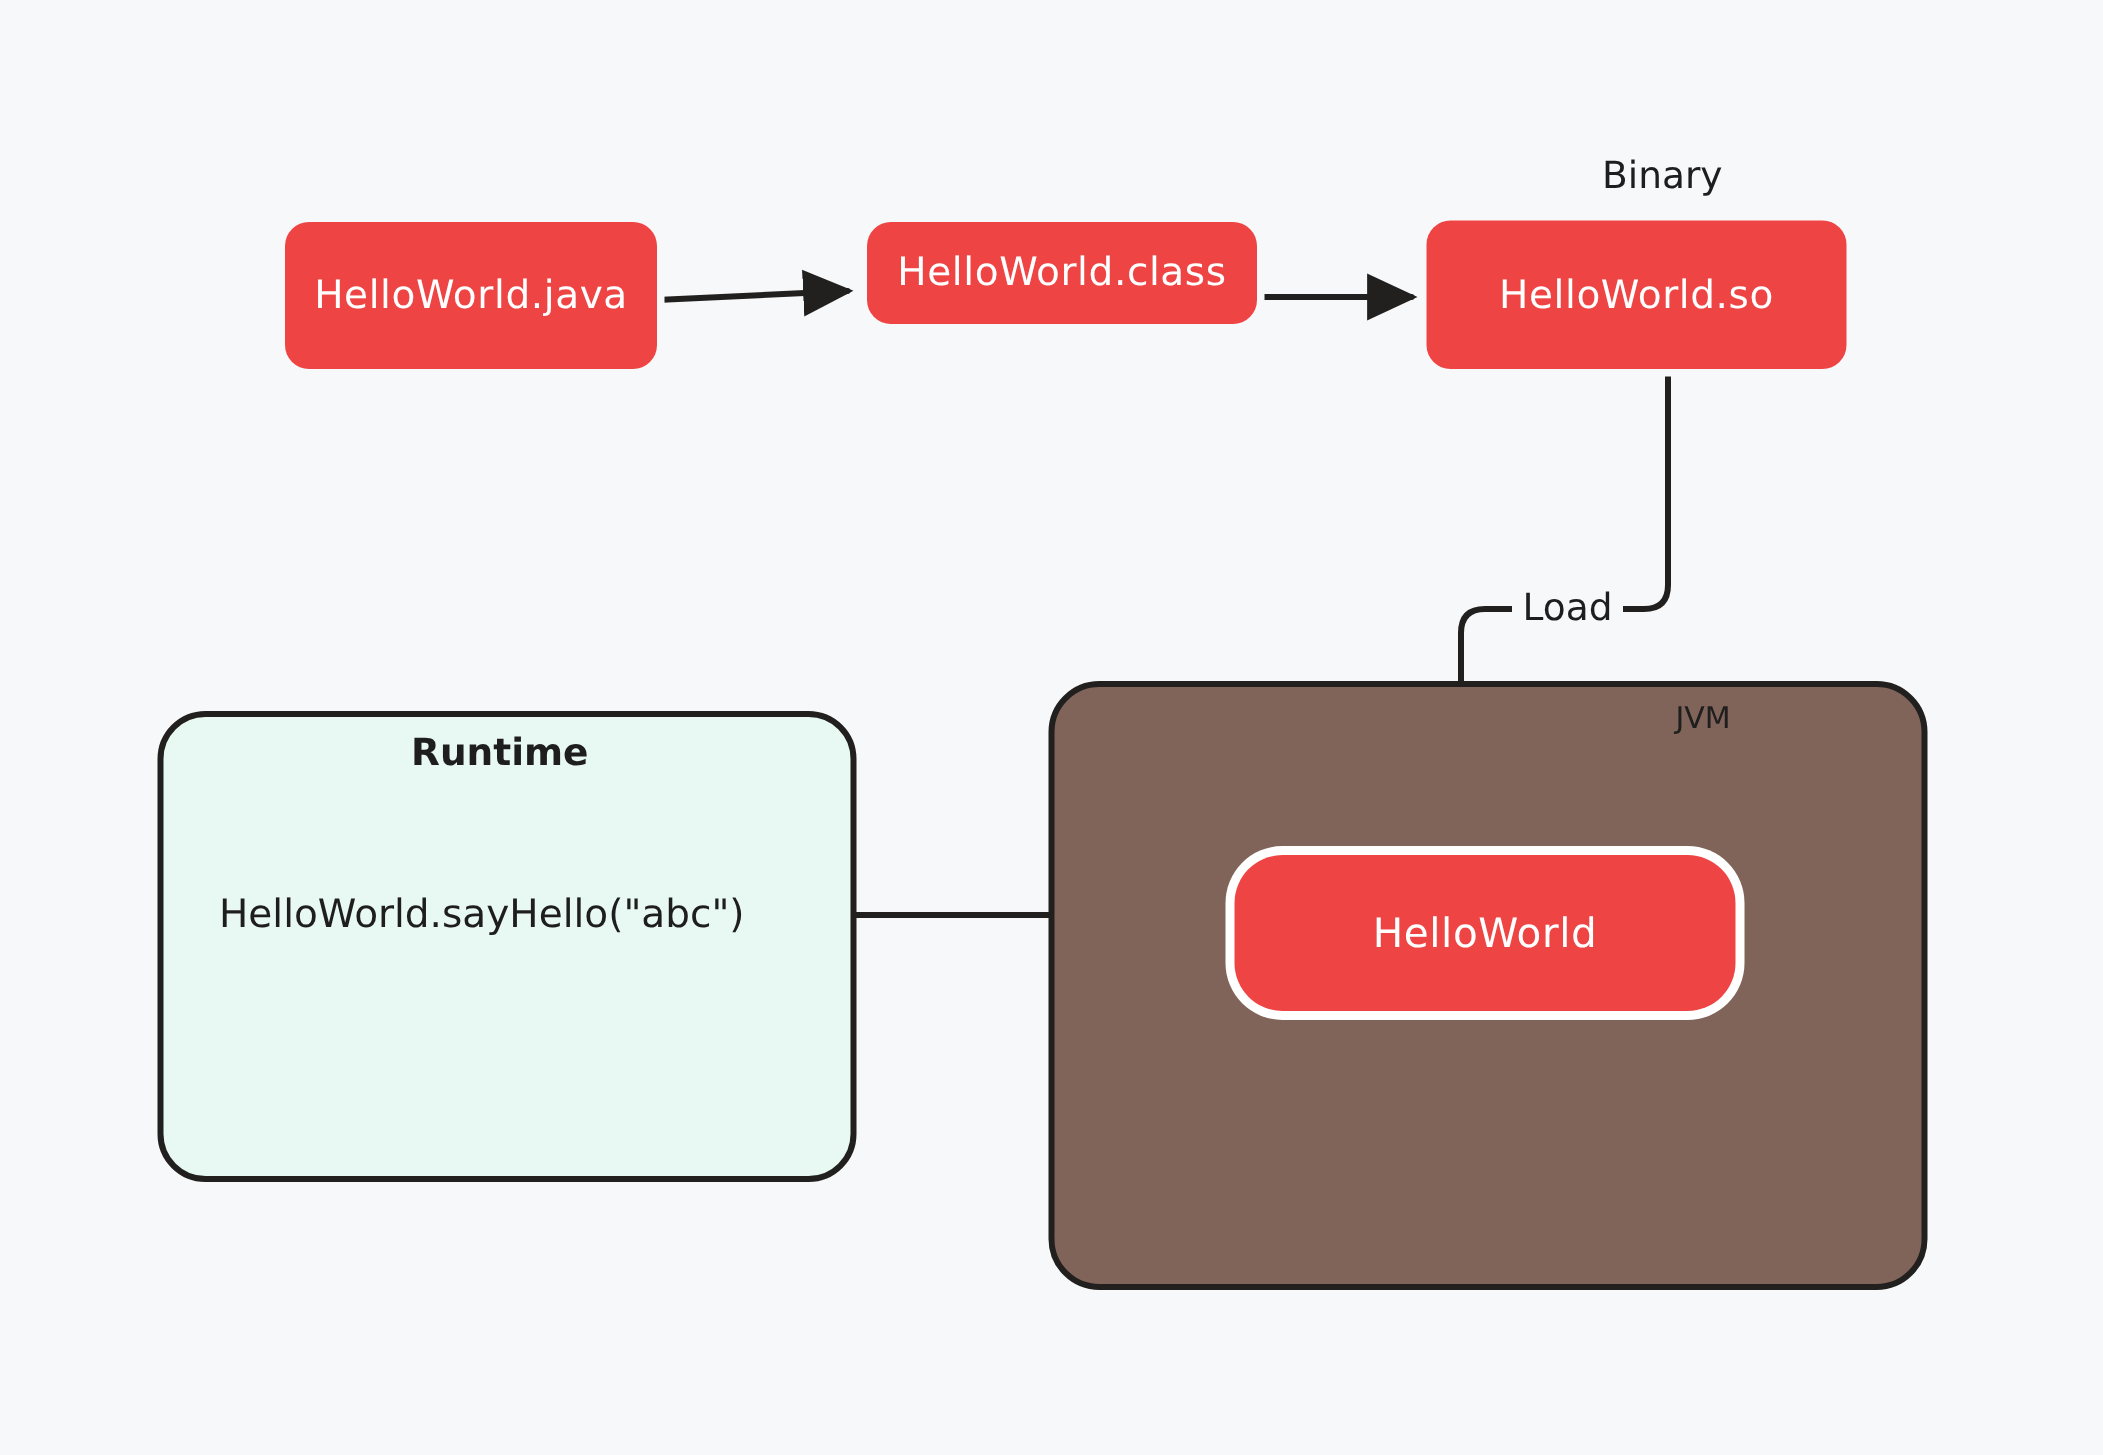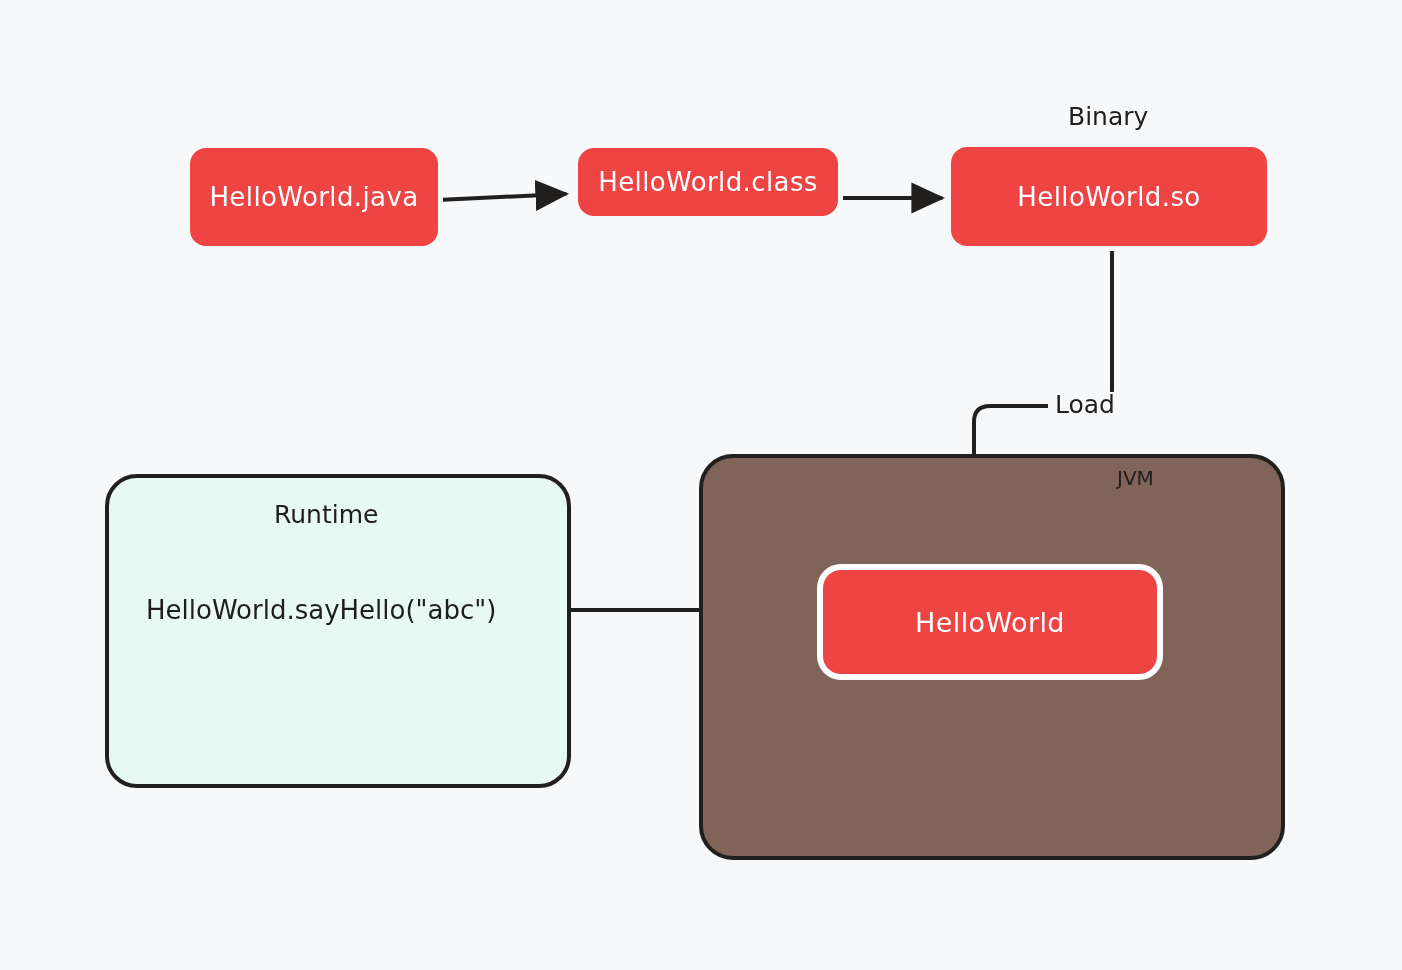--- a/index.html
+++ b/index.html
@@ -44,26 +44,26 @@
     font-family: "DejaVu Sans", sans-serif;
     font-size: 26px;
     letter-spacing: 0.4px;
     white-space: nowrap;
     line-height: 1;
     padding: 0 6px;
   }
 
   #node-java   { left: 190px; top: 148px; width: 248px; height: 98px; }
   #node-class  { left: 578px; top: 148px; width: 260px; height: 68px; }
-  #node-so     { left: 951px; top: 147px; width: 316px; height: 99px; }
+  #node-so     { left: 951px; top: 147px; width: 280px; height: 99px; }
 
   
   #node-helloworld {
     left: 823px; top: 570px; width: 334px; height: 104px;
-    border-radius: 18px;
+    border-radius: 32px;
     box-shadow: 0 0 0 6px #ffffff;
     z-index: 6;
   }
   #node-helloworld .node-label { font-size: 27px; }
 
   
   .container {
     position: absolute;
     box-sizing: border-box;
     border: 4px solid #21201f;
@@ -85,27 +85,26 @@
   .free-label {
     position: absolute;
     font-family: "DejaVu Sans", sans-serif;
     color: #1f1e1e;
     white-space: nowrap;
     line-height: 1;
     z-index: 7;
     text-align: center;
   }
   #label-binary  { left: 1068px; top: 104px; font-size: 25px; }
-  #label-runtime { left: 274px;  top: 502px; font-size: 25px; }
+  #label-runtime { left: 274px;  top: 489px; font-size: 25px; font-weight: bold; }
   #label-jvm     { left: 1117px; top: 468px; font-size: 20px; }
   #label-load {
     left: 1008px; top: 392px; font-size: 25px;
     background: #f7f8fa;
     padding: 0 7px;
-    margin-left: 40px;
   }
   #label-call {
     left: 146px; top: 597px; font-size: 26px;
     z-index: 7;
   }
 </style>
 </head>
 <body>
 
 <div id="canvas">

